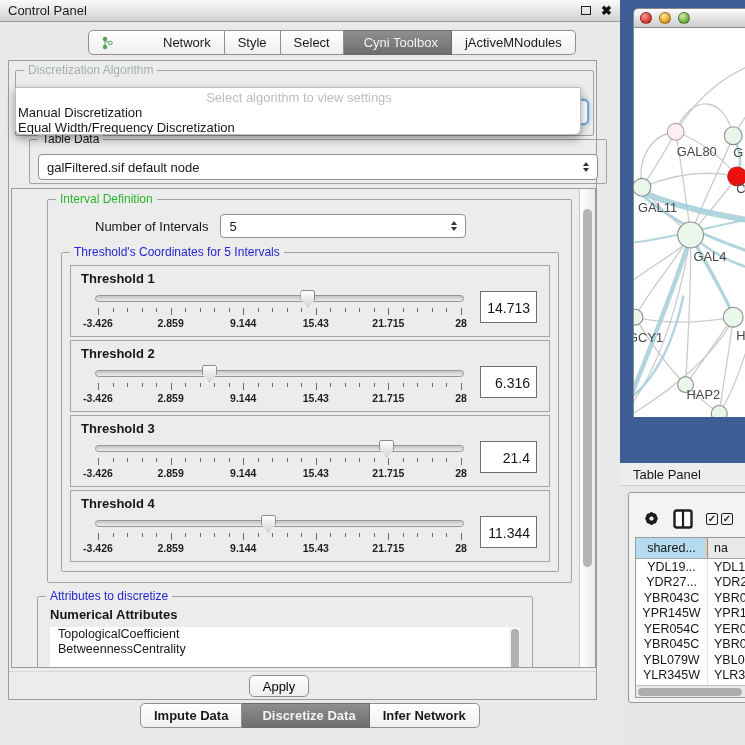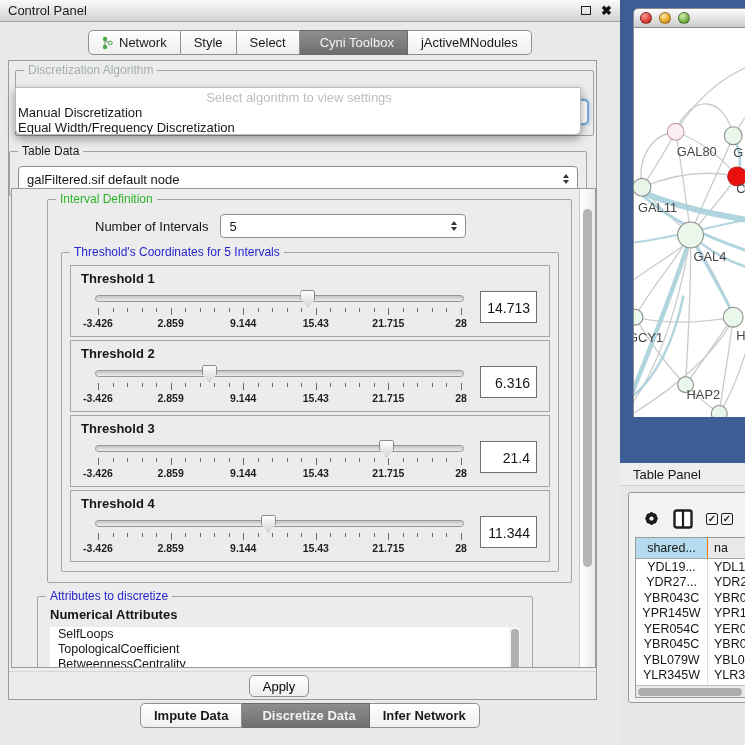--- a/index.html
+++ b/index.html
@@ -11,21 +11,21 @@
   #control-panel { position:absolute; left:0; top:0; width:620px; height:745px; background:#e9e9e9; }
   .titlebar { position:absolute; left:0; top:0; width:620px; height:22px;
     background:linear-gradient(#fafafa,#d2d2d2); border-bottom:1px solid #9c9c9c;
     display:flex; align-items:center; padding:0 8px; font-size:13px; color:#1c1c1c; }
   .titlebar .spacer { flex:1; }
   .float-ico { width:10px; height:9px; border:1.5px solid #222; margin-right:10px; background:transparent; }
   .close-ico { font-size:13px; font-weight:bold; color:#111; line-height:10px; }
 
   .seg-row { position:absolute; display:flex; height:25px; }
   .seg { display:flex; align-items:center; padding:0 13px; font-size:13px; color:#1a1a1a;
-    background:linear-gradient(#ffffff,#efefef); border:1px solid #8f8f8f; border-left:none; white-space:nowrap; }
+    background:linear-gradient(#ffffff,#efefef); border:1px solid #8f8f8f; border-left:none; white-space:nowrap;gap:44px; }
   .seg:first-child { border-left:1px solid #8f8f8f; border-radius:5px 0 0 5px; }
   .seg:last-child { border-radius:0 5px 5px 0;justify-content:center; }
   .seg.active { background:linear-gradient(#8e8e8e,#6f6f6f); color:#f3f3f3; border-color:#6a6a6a;padding-left:20px; }
   .seg .tab-ico { margin-right:6px; display:inline-flex; }
 
   .main-panel { position:absolute; left:8px; top:60px; width:589px; height:640px;
     background:#ececec; border:1px solid #9b9b9b; }
 
   .group { position:relative; border:1px solid #a2a2a2; border-radius:2px; }
   .gtitle { position:absolute; top:-8px; left:8px; background:#ececec; padding:0 4px; font-size:12px; }
@@ -37,21 +37,21 @@
   .algo-combo { position:absolute; left:14px; top:38px; width:566px; height:26px; background:#fff;
     border:2px solid #79a7d9; border-radius:5px; box-shadow:0 0 4px #8ab3e0; z-index:5; }
 
   .popup { position:absolute; left:6px; top:26px; width:566px; height:48px; background:#fff;
     border:1px solid #bdbdbd; border-radius:0 0 6px 6px; box-shadow:0 4px 10px rgba(0,0,0,.38);
     z-index:40; overflow:hidden; padding-top:2px; }
   .popup .opt { font-size:13px; line-height:15px; padding-left:2px; }
   .popup .placeholder { color:#bdbdbd; text-align:center; }
   .popup .bold { font-weight:normal; }
 
-  .tabledata-group { position:absolute; left:0; top:78px; width:578px; height:45px;margin-top:12px; }
+  .tabledata-group { position:absolute; left:20px; top:78px; width:578px; height:45px; }
   .combo { background:#fff; border:1px solid #8f8f8f; border-radius:4px; display:flex;
     align-items:center; padding:0 8px; font-size:13px; height:26px; }
   .combo .arrows { margin-left:auto; display:flex; flex-direction:column; gap:2px; }
   .arr-up { width:0; height:0; border-left:3.5px solid transparent; border-right:3.5px solid transparent; border-bottom:4px solid #333; }
   .arr-dn { width:0; height:0; border-left:3.5px solid transparent; border-right:3.5px solid transparent; border-top:4px solid #333; }
   .tabledata-group .combo { margin:14px 8px 0 8px; }
 
   .scroll-container { position:absolute; left:2px; top:127px; width:585px; height:480px;
     border:1px solid #9b9b9b; background:#ececec; overflow:hidden; }
   .vscroll { position:absolute; right:0; top:0; width:16px; height:100%;
@@ -398,21 +398,20 @@
                   </div>
                 </div>
             </div>
           </div>
 
           <div class="group attrs-group">
             <span class="gtitle blue">Attributes to discretize</span>
             <div class="attrs-heading">Numerical Attributes</div>
             <div class="listbox">
               <div id="attr-items">
-                  <div class="item">SelfLoops</div>
                   <div class="item">TopologicalCoefficient</div>
                   <div class="item">BetweennessCentrality</div>
                 </div>
               <div class="inner-scroll">
                   <div class="vthumb"></div>
                 </div>
             </div>
           </div>
 
         </div>

